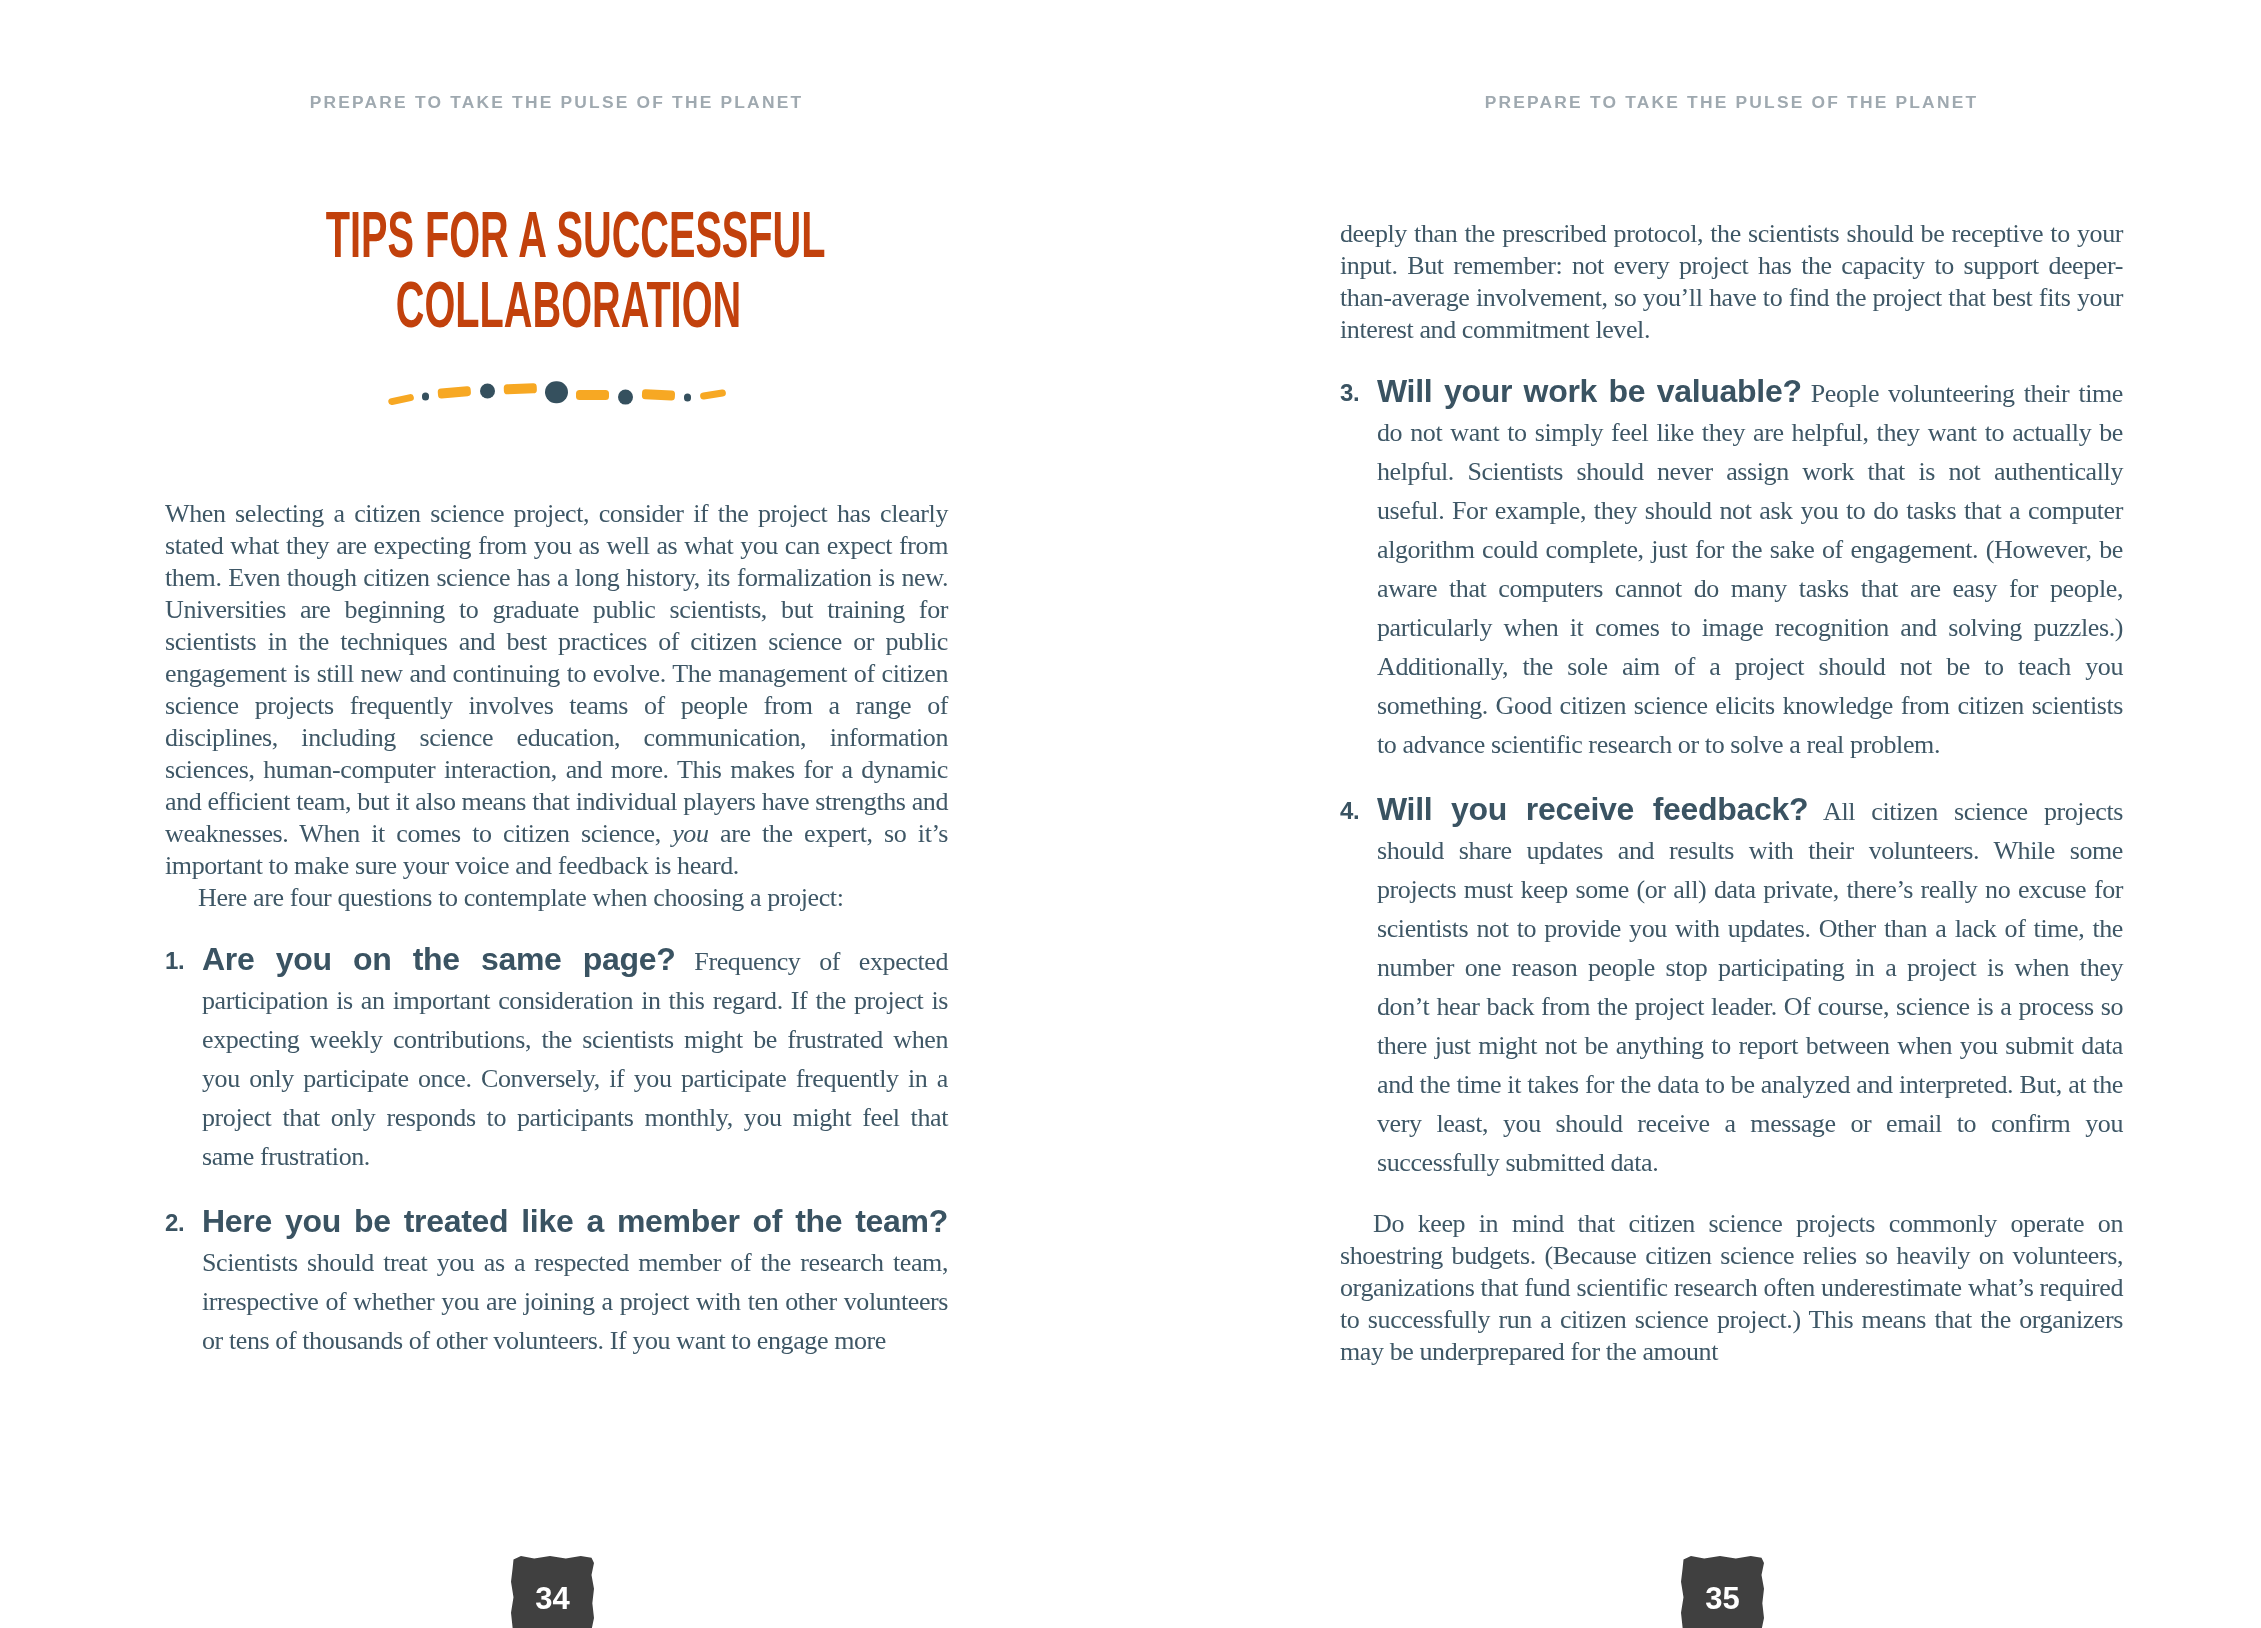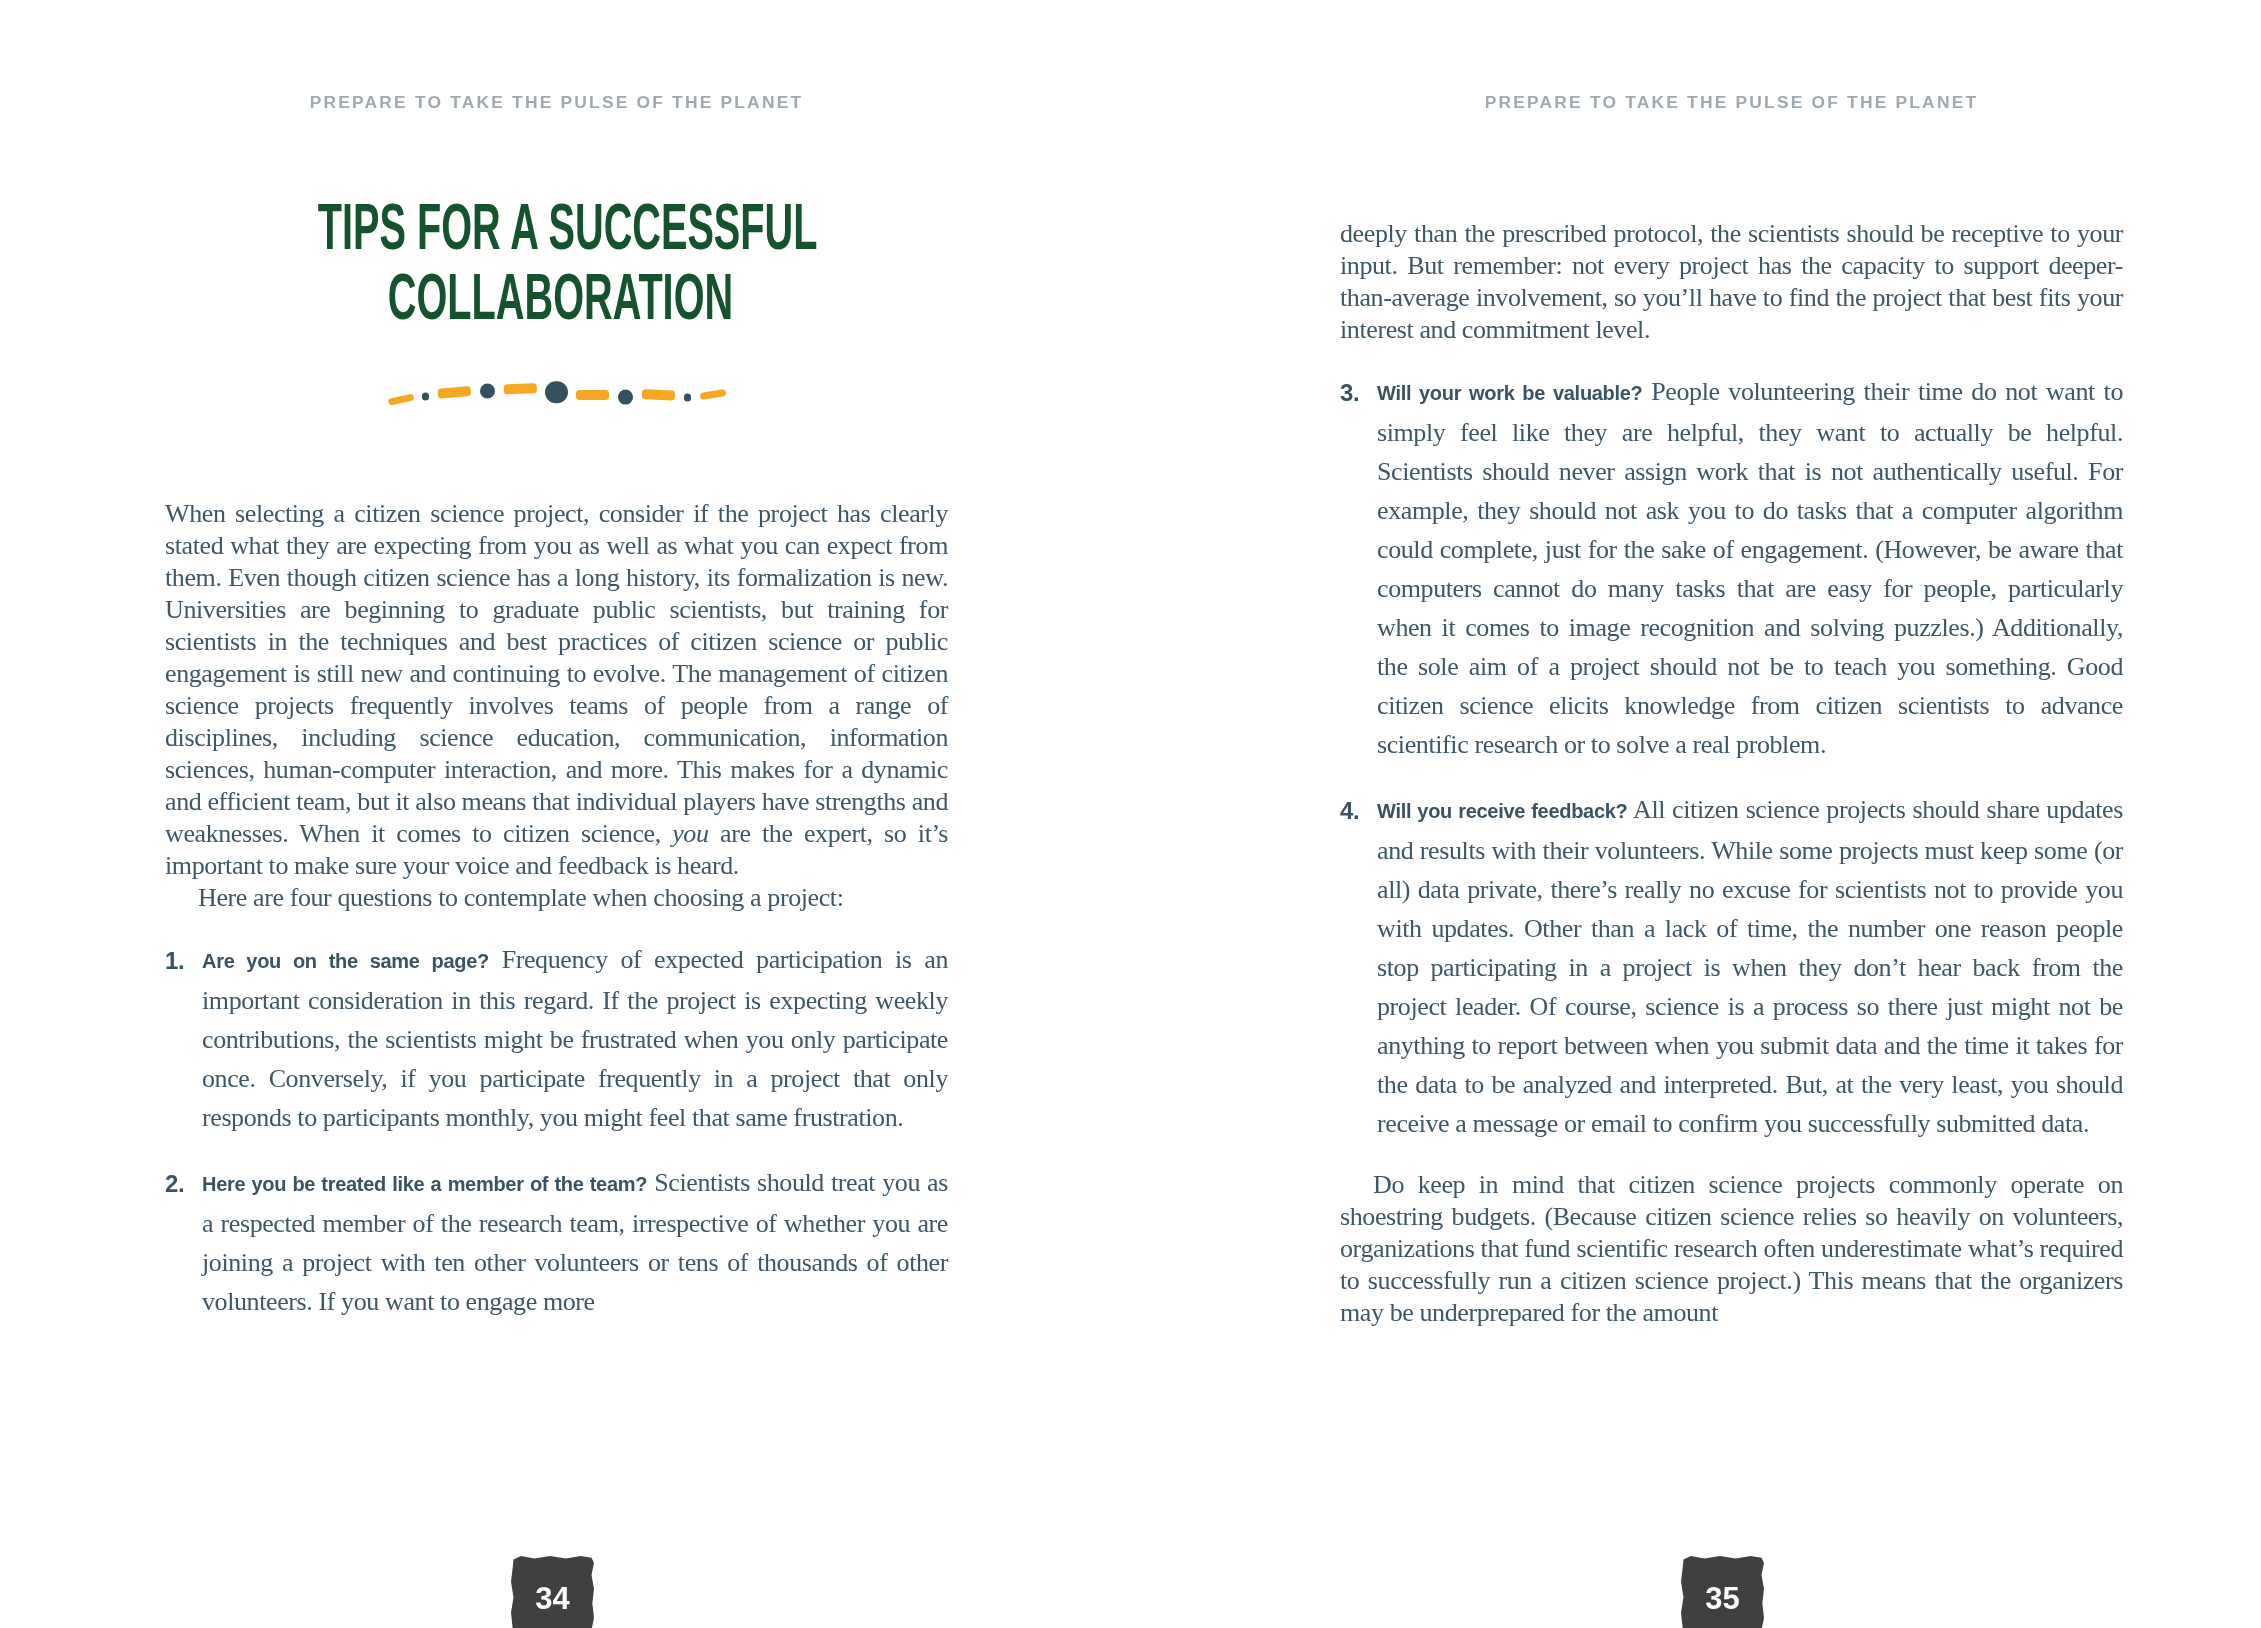--- a/index.html
+++ b/index.html
@@ -13,23 +13,23 @@
 
   .running-head{
     position:absolute;top:78px;width:783px;text-align:center;
     font-family:"Liberation Sans", sans-serif;font-weight:bold;
     font-size:17.4px;letter-spacing:2.2px;color:#9FA9B0;white-space:nowrap;
   }
   .page.left  .running-head{left:165px;}
   .page.right .running-head{left:209px;}
 
   .chapter-title{
-    position:absolute;left:165px;top:174px;width:783px;margin:4px;
+    position:absolute;left:165px;top:174px;width:783px;margin:12px;
     text-align:center;font-family:"Liberation Sans", sans-serif;
-    font-weight:bold;color:#14532d;
+    font-weight:bold;color:#c2410c;
   }
   .chapter-title .line{
     display:block;font-size:64px;line-height:70px;white-space:nowrap;
     transform:scaleX(0.62);transform-origin:50% 50%;
   }
 
   .divider{
     position:absolute;left:165px;top:361px;width:783px;height:38px;
     display:flex;justify-content:center;align-items:center;gap:8.7px;
   }
@@ -69,21 +69,21 @@
     font-size:26px;line-height:39px;letter-spacing:-0.4px;
     text-align:justify;hyphens:auto;-webkit-hyphens:auto;
   }
   .list-item .num{
     position:absolute;left:0;top:0.9px;
     font-family:"Liberation Sans", sans-serif;font-weight:bold;
     font-size:24px;color:#3A5362;letter-spacing:-0.4px;
   }
   .lead{
     font-family:"Liberation Sans", sans-serif;font-weight:bold;
-    font-size:20px;color:#3A5362;letter-spacing:-0.3px;
+    font-size:32px;color:#3A5362;letter-spacing:-0.3px;
   }
   .closing{margin-top:26px;}
 
   .page-number-box{
     position:absolute;top:1542px;width:83px;height:86px;background:#404040;
     display:flex;align-items:center;justify-content:center;
     font-family:"Liberation Sans", sans-serif;font-weight:bold;
     font-size:31px;color:#ffffff;
     clip-path:polygon(3% 4%, 12% 0%, 28% 3%, 47% 0%, 66% 3%, 84% 0%, 97% 2%,
       100% 8%, 97% 22%, 100% 38%, 98% 55%, 100% 72%, 97% 86%, 100% 100%,

